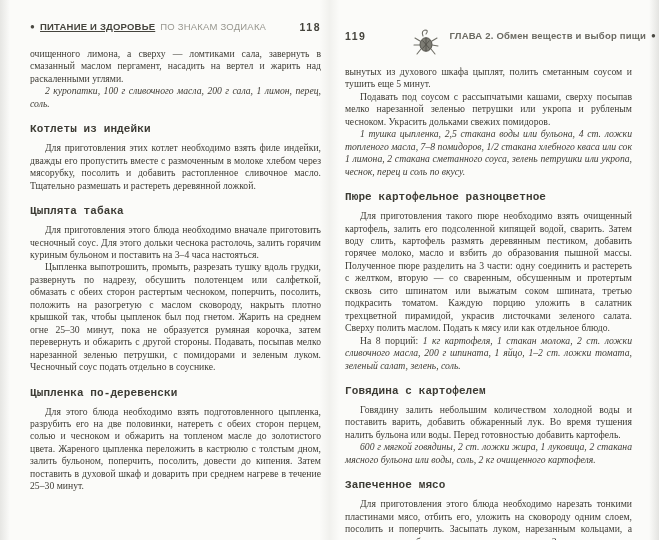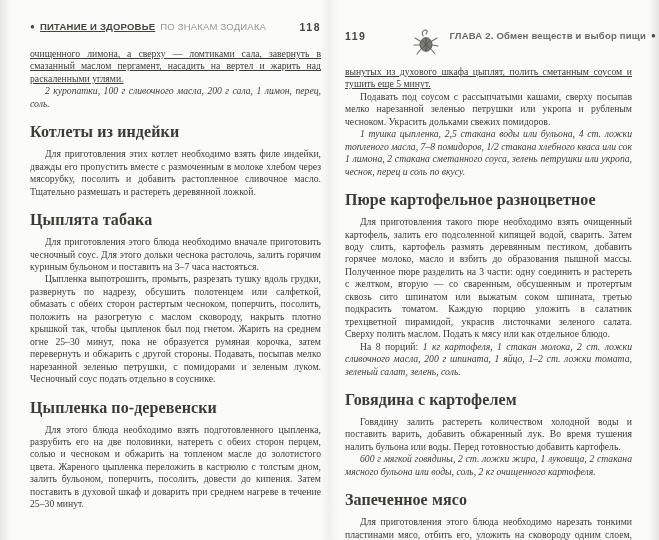--- a/index.html
+++ b/index.html
@@ -40,26 +40,26 @@
   .chapter-title{font-weight:bold;color:#6b6a62;}
   .zodiac-wrap{position:relative;top:7px;margin-left:42px;width:26px;height:30px;flex:0 0 auto;}
 
   .content p.para{
     margin:0;
     font-size:9.7px;line-height:12.45px;
     text-align:justify;
     text-indent:15px;
     color:#3e3c35;
   }
-  .content p.continuation{text-indent:0;text-decoration:underline;}
+  .content p.continuation{text-indent:0;}
   .content p.ingredients{font-style:italic;}
   .serving-label{font-style:normal;font-weight:normal;}
   h3.recipe-heading{
-    font-family:Liberation Serif, serif;
-    font-size:16px;font-weight:bold;color:#3c3b34;
+    font-family:Liberation Mono, monospace;
+    font-size:11px;font-weight:bold;color:#3c3b34;
     letter-spacing:.1px;
     margin:13px 0 7px 0;
   }
 </style>
 </head>
 <body>
 
 <div class="spread">
 
   <div class="page left">
@@ -69,21 +69,21 @@
       <span class="hdr-light">ПО ЗНАКАМ ЗОДИАКА</span>
       <span class="spacer"></span>
       <span class="hdr-page">118</span>
     </div>
     <div class="content">
         <p class="para continuation">очищенного лимона, а сверху — ломтиками сала, завернуть в смазанный маслом пергамент, насадить на вертел и жарить над раскаленными углями.</p>
         <p class="para ingredients">2 куропатки, 100 г сливочного масла, 200 г сала, 1 лимон, перец, соль.</p>
         <h3 class="recipe-heading">Котлеты из индейки</h3>
         <p class="para paragraph">Для приготовления этих котлет необходимо взять филе индейки, дважды его пропустить вместе с размоченным в молоке хлебом через мясорубку, посолить и добавить растопленное сливочное масло. Тщательно размешать и растереть деревянной ложкой.</p>
         <h3 class="recipe-heading">Цыплята табака</h3>
-        <p class="para paragraph">Для приготовления этого блюда необходимо вначале приготовить чесночный соус. Для этого дольки чеснока растолочь, залить горячим куриным бульоном и поставить на 3–7 часа настояться.</p>
+        <p class="para paragraph">Для приготовления этого блюда необходимо вначале приготовить чесночный соус. Для этого дольки чеснока растолочь, залить горячим куриным бульоном и поставить на 3–4 часа настояться.</p>
         <p class="para paragraph">Цыпленка выпотрошить, промыть, разрезать тушку вдоль грудки, развернуть по надрезу, обсушить полотенцем или салфеткой, обмазать с обеих сторон растертым чесноком, поперчить, посолить, положить на разогретую с маслом сковороду, накрыть плотно крышкой так, чтобы цыпленок был под гнетом. Жарить на среднем огне 25–30 минут, пока не образуется румяная корочка, затем перевернуть и обжарить с другой стороны. Подавать, посыпав мелко нарезанной зеленью петрушки, с помидорами и зеленым луком. Чесночный соус подать отдельно в соуснике.</p>
         <h3 class="recipe-heading">Цыпленка по-деревенски</h3>
         <p class="para paragraph">Для этого блюда необходимо взять подготовленного цыпленка, разрубить его на две половинки, натереть с обеих сторон перцем, солью и чесноком и обжарить на топленом масле до золотистого цвета. Жареного цыпленка переложить в кастрюлю с толстым дном, залить бульоном, поперчить, посолить, довести до кипения. Затем поставить в духовой шкаф и доварить при среднем нагреве в течение 25–30 минут.</p>
       </div>
   </div>
 
   <div class="page right">
     <div class="page-header">
       <span class="hdr-page">119</span>
       <span class="zodiac-wrap">
@@ -101,20 +101,20 @@
       <span class="hdr-bullet">●</span>
     </div>
     <div class="content">
         <p class="para continuation">вынутых из духового шкафа цыплят, полить сметанным соусом и тушить еще 5 минут.</p>
         <p class="para paragraph">Подавать под соусом с рассыпчатыми кашами, сверху посыпав мелко нарезанной зеленью петрушки или укропа и рубленым чесноком. Украсить дольками свежих помидоров.</p>
         <p class="para ingredients">1 тушка цыпленка, 2,5 стакана воды или бульона, 4 ст. ложки топленого масла, 7–8 помидоров, 1/2 стакана хлебного кваса или сок 1 лимона, 2 стакана сметанного соуса, зелень петрушки или укропа, чеснок, перец и соль по вкусу.</p>
         <h3 class="recipe-heading">Пюре картофельное разноцветное</h3>
         <p class="para paragraph">Для приготовления такого пюре необходимо взять очищенный картофель, залить его подсоленной кипящей водой, сварить. Затем воду слить, картофель размять деревянным пестиком, добавить горячее молоко, масло и взбить до образования пышной массы. Полученное пюре разделить на 3 части: одну соединить и растереть с желтком, вторую — со сваренным, обсушенным и протертым сквозь сито шпинатом или выжатым соком шпината, третью подкрасить томатом. Каждую порцию уложить в салатник трехцветной пирамидой, украсив листочками зеленого салата. Сверху полить маслом. Подать к мясу или как отдельное блюдо.</p>
         <p class="para ingredients"><span class="serving-label">На 8 порций: </span>1 кг картофеля, 1 стакан молока, 2 ст. ложки сливочного масла, 200 г шпината, 1 яйцо, 1–2 ст. ложки томата, зеленый салат, зелень, соль.</p>
         <h3 class="recipe-heading">Говядина с картофелем</h3>
-        <p class="para paragraph">Говядину залить растереть количеством холодной воды и поставить варить, добавить обжаренный лук. Во время тушения налить бульона или воды. Перед готовностью добавить картофель.</p>
+        <p class="para paragraph">Говядину залить небольшим количеством холодной воды и поставить варить, добавить обжаренный лук. Во время тушения налить бульона или воды. Перед готовностью добавить картофель.</p>
         <p class="para ingredients">600 г мягкой говядины, 2 ст. ложки жира, 1 луковица, 2 стакана мясного бульона или воды, соль, 2 кг очищенного картофеля.</p>
         <h3 class="recipe-heading">Запеченное мясо</h3>
         <p class="para paragraph">Для приготовления этого блюда необходимо нарезать тонкими пластинами мясо, отбить его, уложить на сковороду одним слоем, посолить и поперчить. Засыпать луком, нарезанным кольцами, а сверху полить небольшим количеством сметаны. Запекать в духовом шкафу при 200 °С. Запекание мяса — дело тонкое. Теоретически такому способу тепловой обработки должно поддаваться лишь молодое мясо</p>
       </div>
   </div>
 
 </div>
 
 </body></html>

